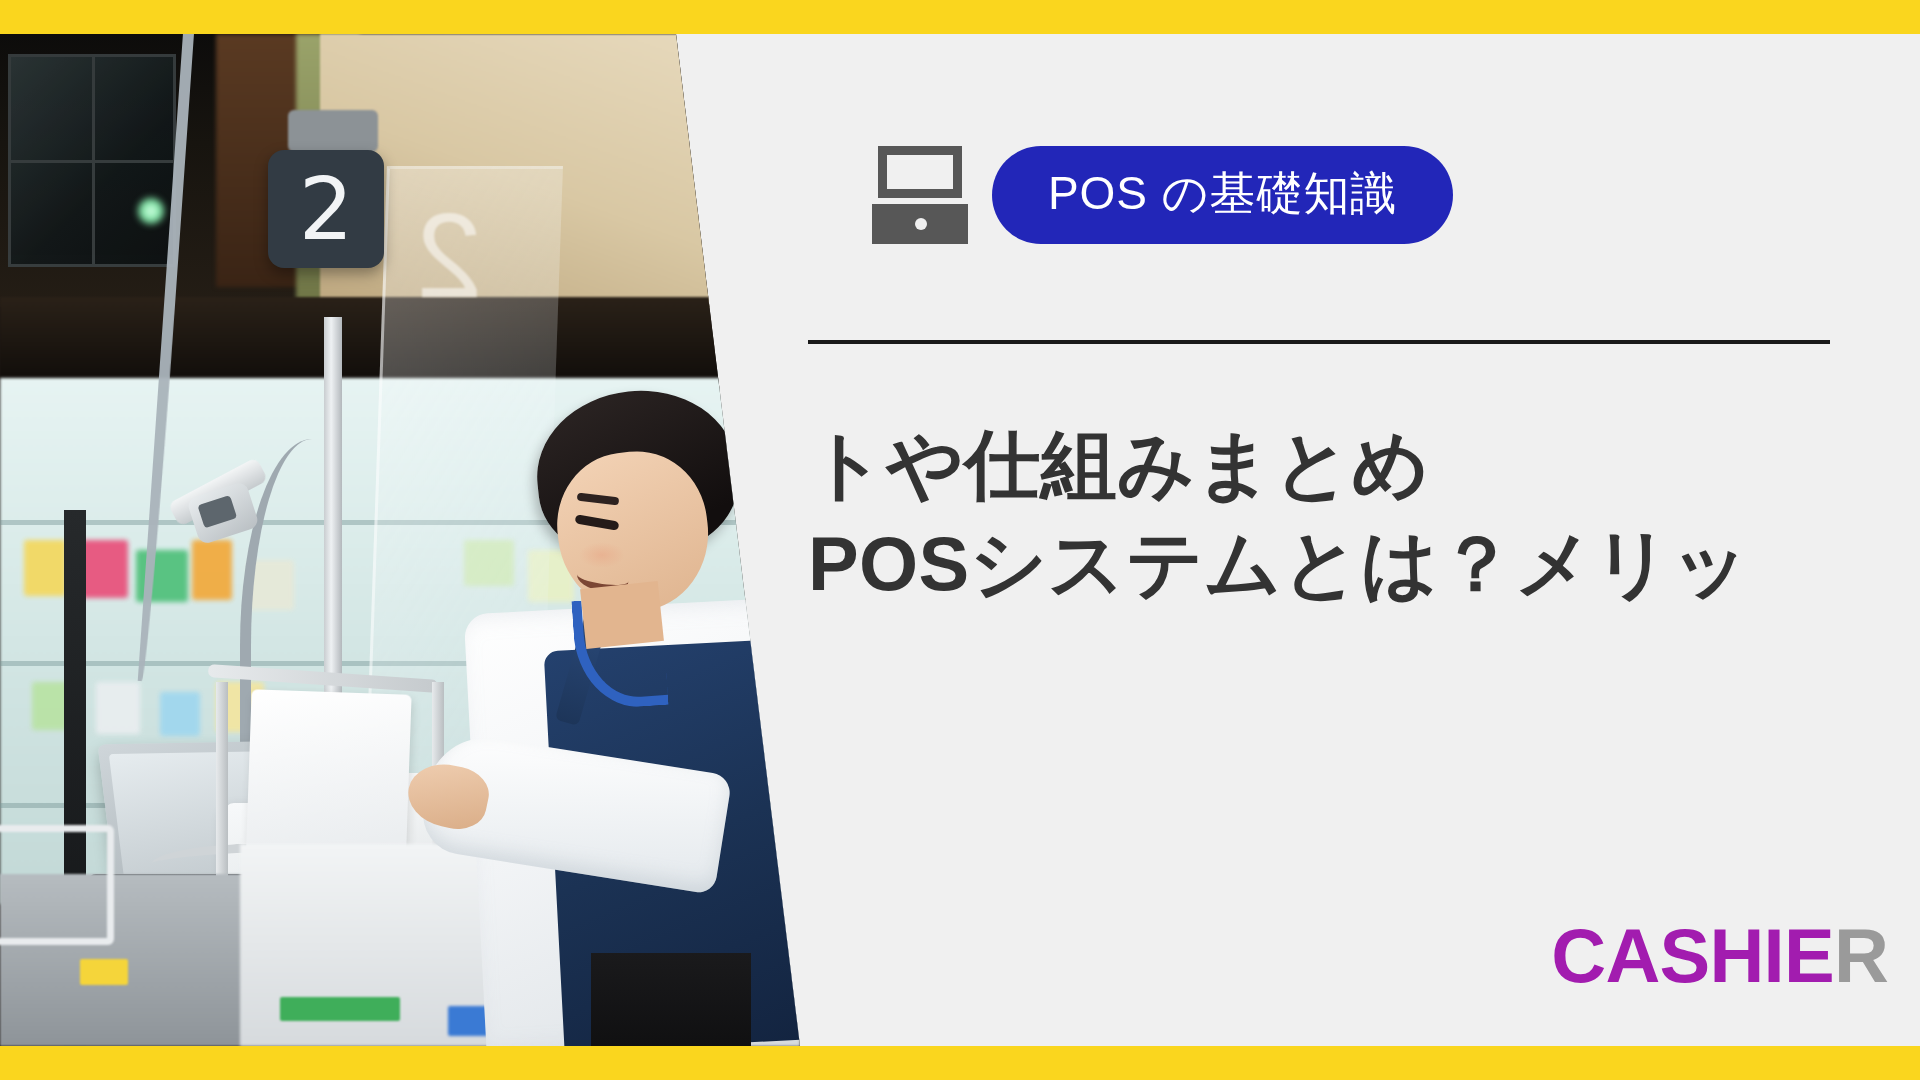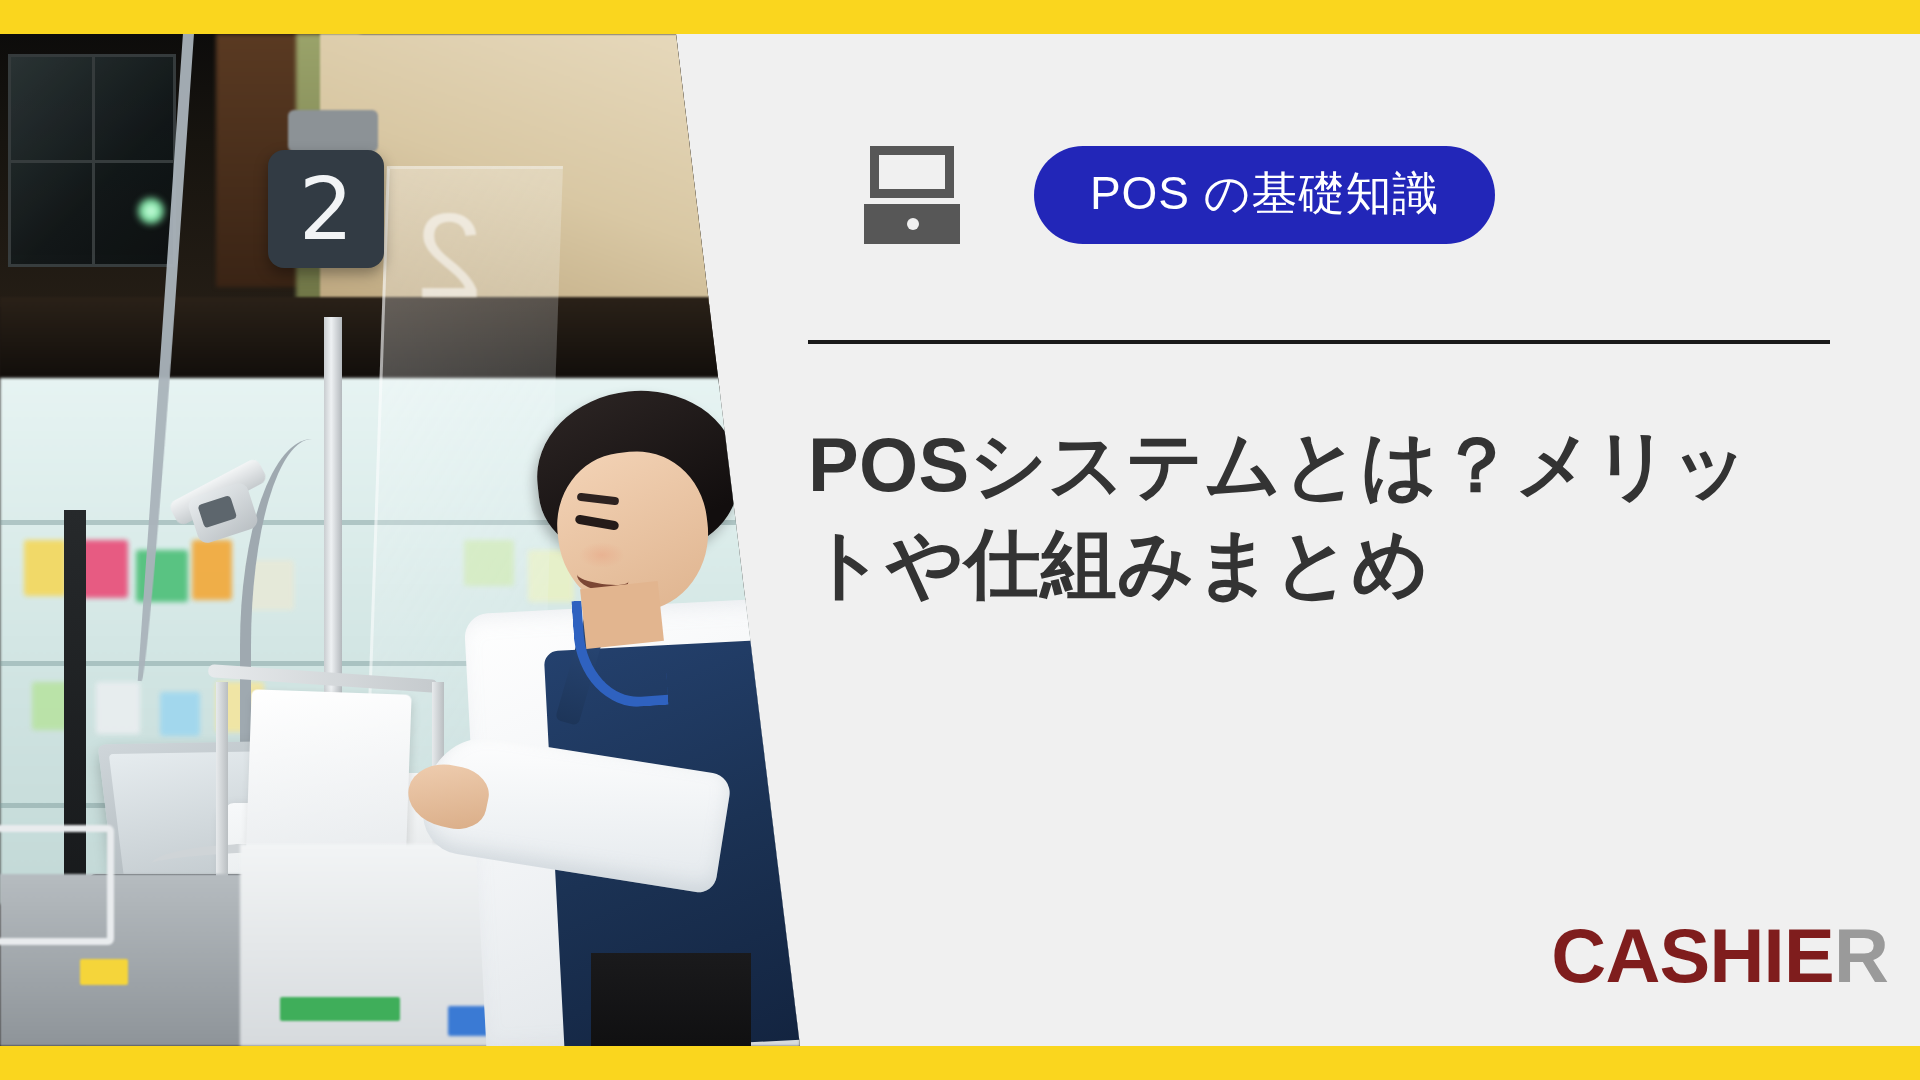--- a/index.html
+++ b/index.html
@@ -345,22 +345,22 @@
     background:linear-gradient(180deg,#1a1a1c,#0d0d0e);
   }
 
   
   .panel{
     position:absolute; top:0; right:0; width:1120px; height:1012px;
     padding:0; z-index:10;
   }
 
   .badge-row{
-    position:absolute; top:112px; left:64px;
-    display:flex; align-items:center; gap:74px;
+    position:absolute; top:112px; left:72px;
+    display:flex; align-items:center; gap:24px;
   }
   .pos-icon{ width:96px; height:98px; position:relative; }
   .pos-icon .screen{
     position:absolute; top:0; left:6px; width:84px; height:52px;
     border:9px solid #575757; background:#F0F0F0;
   }
   .pos-icon .base{
     position:absolute; bottom:0; left:0; width:96px; height:40px;
     background:#575757;
   }
@@ -392,21 +392,21 @@
     letter-spacing:0.005em;
   }
   .headline .l1{ display:block; }
   .headline .l2{ display:block; }
 
   .logo{
     position:absolute; right:32px; bottom:52px;
     font-size:76px; font-weight:bold; letter-spacing:-.01em;
     line-height:1;
   }
-  .logo .dark{ color:#7f1d1d; }
+  .logo .dark{ color:#a21caf; }
   .logo .gray{ color:#9a9a9a; }
 </style>
 </head>
 <body>
 
 <div class="bar-top"></div>
 
 <div class="stage">
 
   <div class="photo">
@@ -509,22 +509,22 @@
         <div class="screen"></div>
         <div class="base"></div>
         <div class="dot"></div>
       </div>
       <div class="badge">POS の基礎知識</div>
     </div>
 
     <div class="divider"></div>
 
     <div class="headline">
+      <span class="l2">トや仕組みまとめ</span>
       <span class="l2">POSシステムとは？メリッ</span>
-      <span class="l2">トや仕組みまとめ</span>
     </div>
 
     <div class="logo">
       <span class="dark">CASHIE</span><span class="gray">R</span>
     </div>
 
   </div>
 </div>
 
 <div class="bar-bottom"></div>

